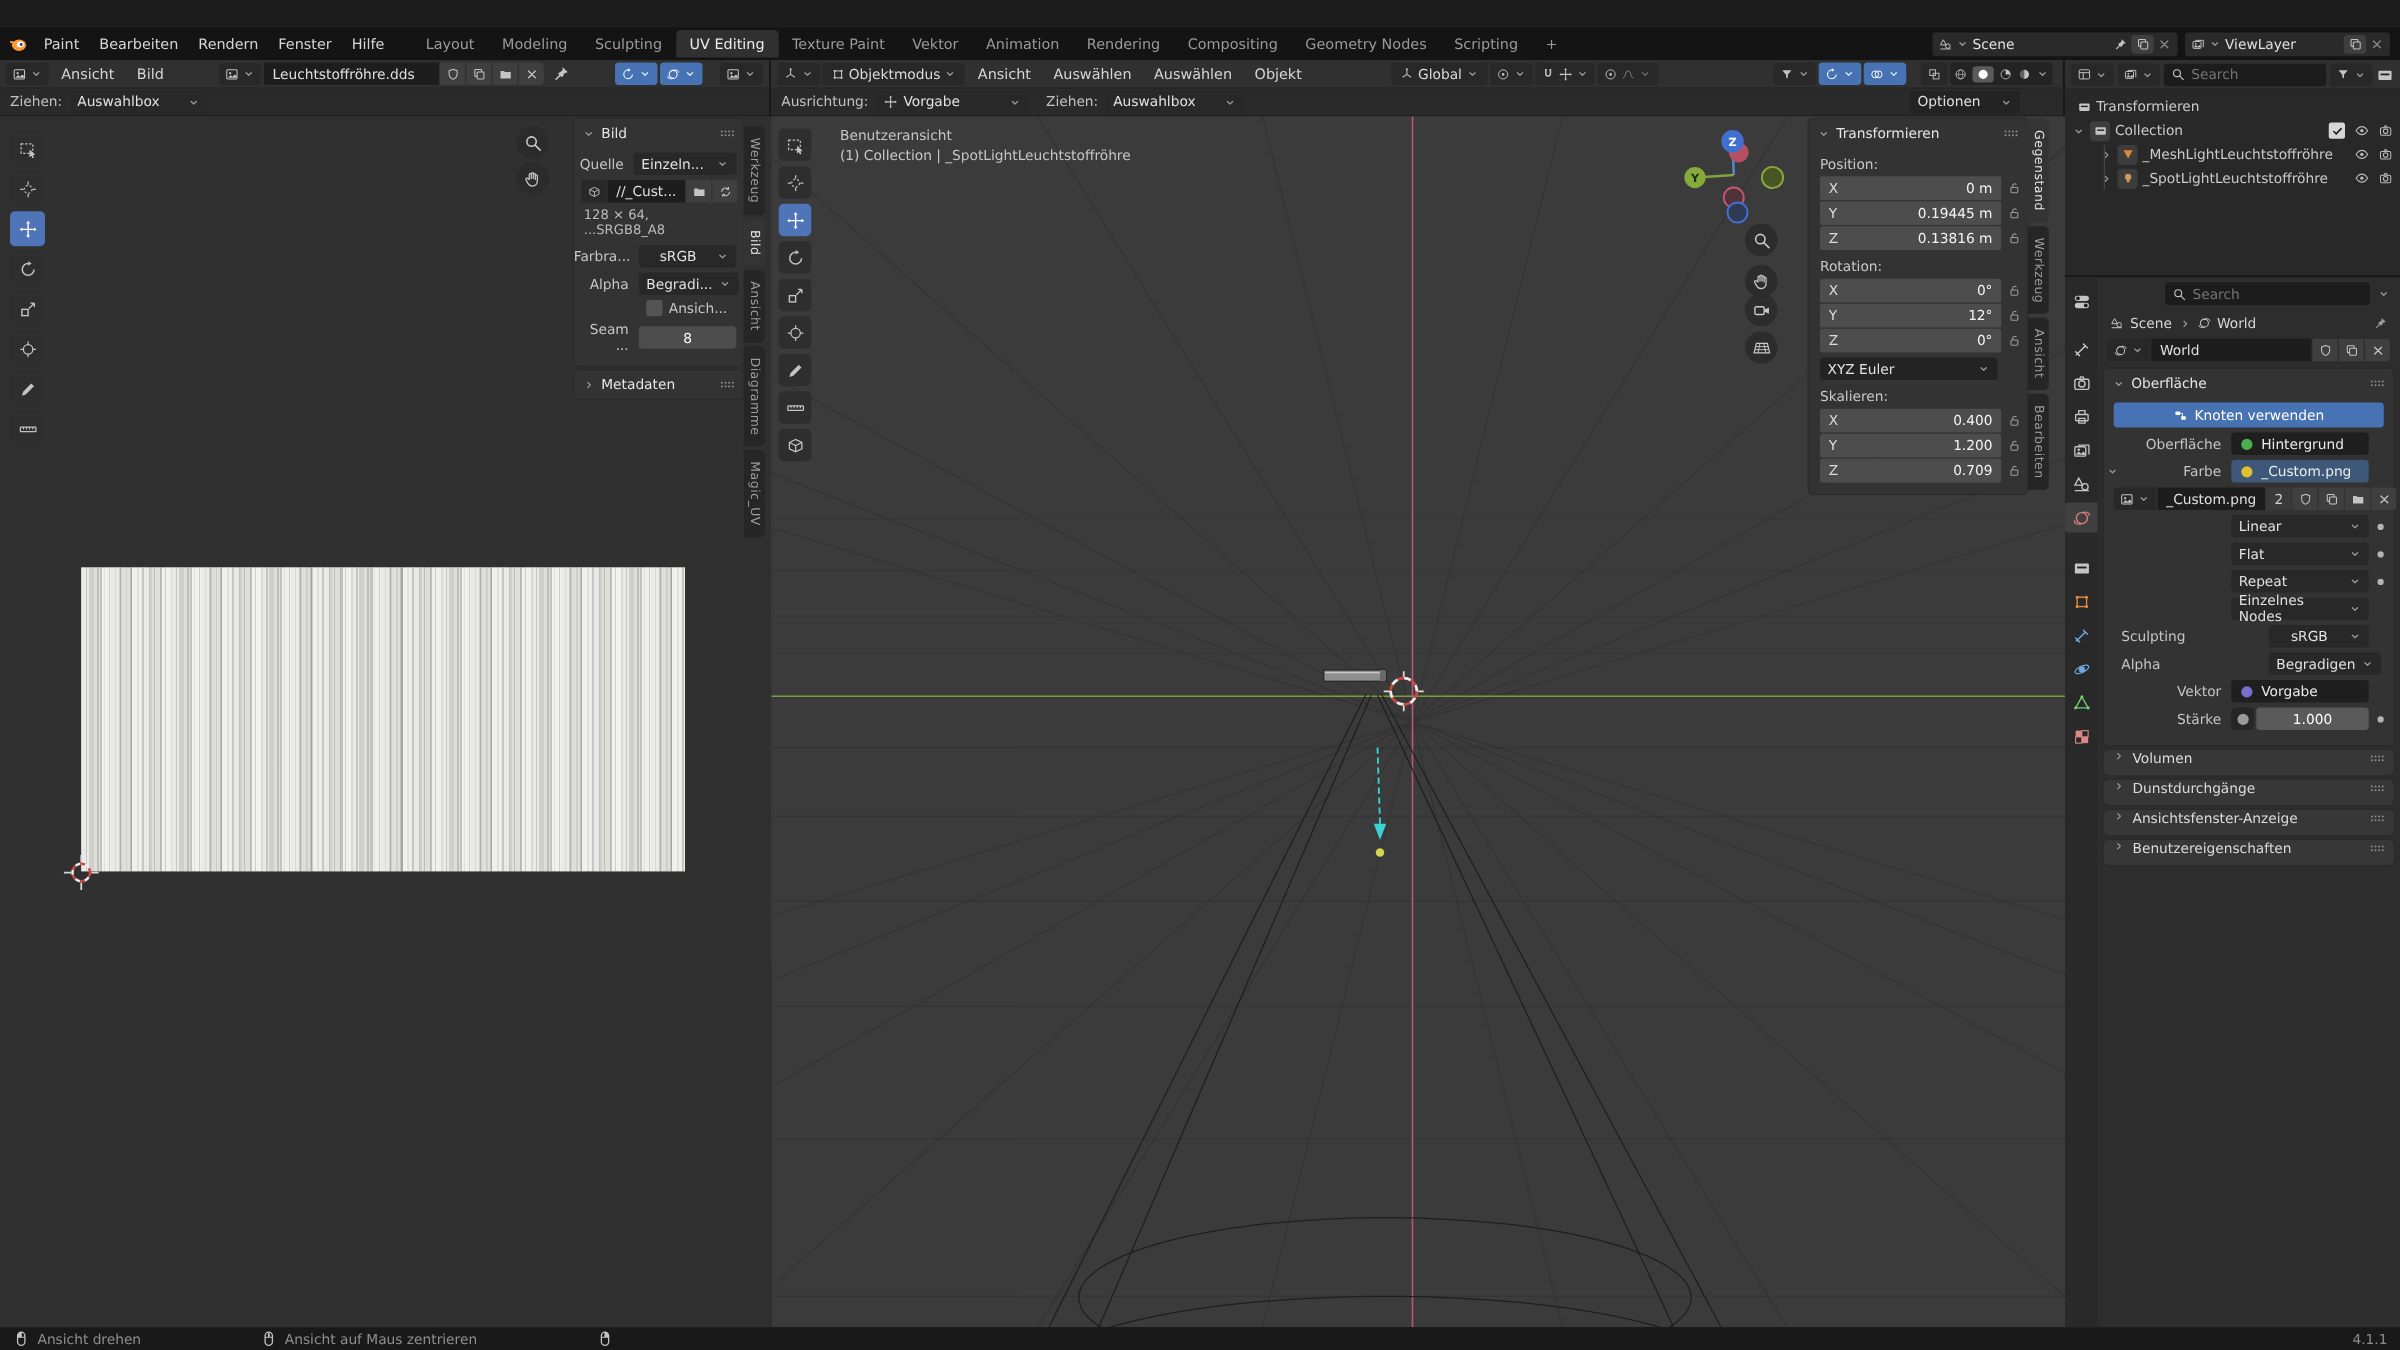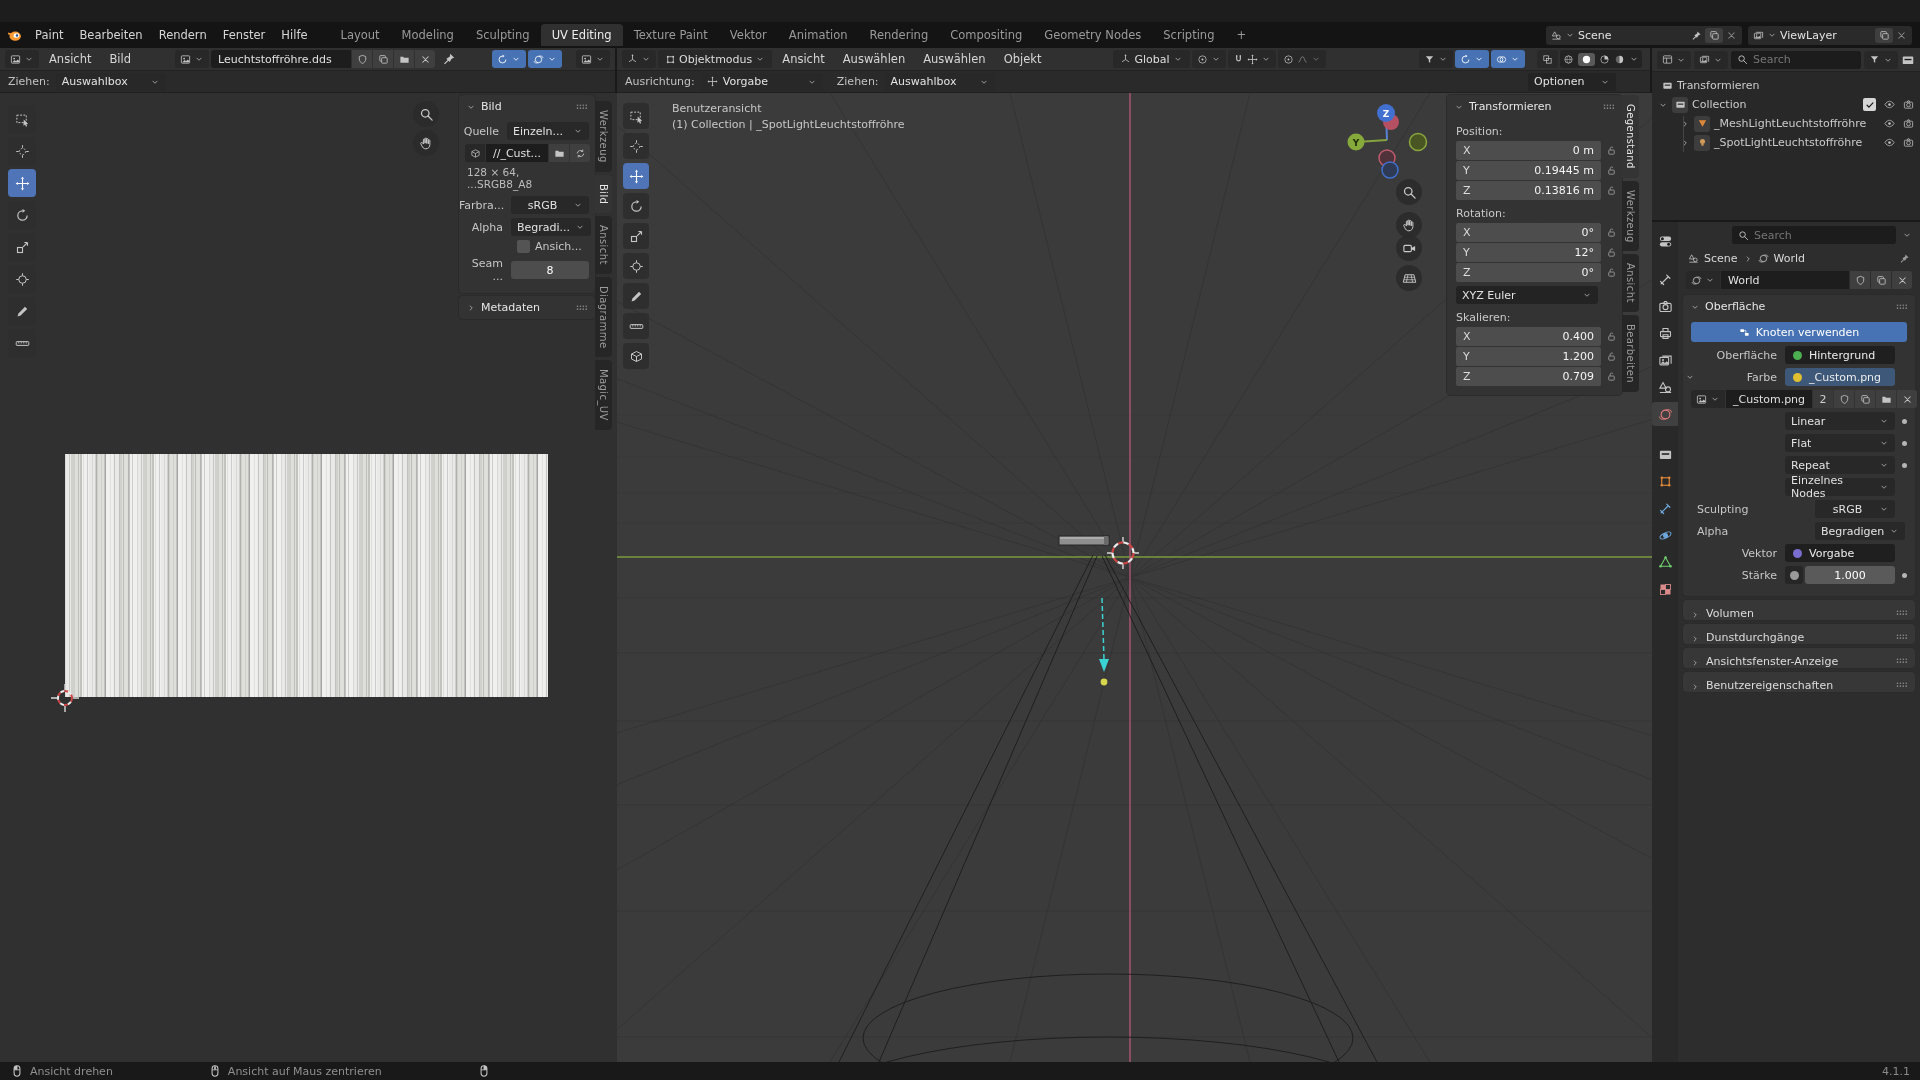--- a/index.html
+++ b/index.html
@@ -15,21 +15,21 @@
 .pill.on{background:#4772b3}.pill.on .ic{color:#fff}
 .dd{display:flex;align-items:center;gap:5px;background:#282828;border-radius:3px;height:18px;padding:0 6px;color:#e2e2e2}
 .dd .lab{flex:1}
 .df{display:flex;align-items:center;background:#1d1d1d;border-radius:3px;height:18px;padding:0 7px;color:#e0e0e0}
 .ib{display:flex;align-items:center;justify-content:center;background:#3f3f3f;height:18px;min-width:20px;color:#cfcfcf}
 .grp{display:flex;gap:1px}
 .grp>*{border-radius:0}.grp>:first-child{border-radius:3px 0 0 3px}.grp>:last-child{border-radius:0 3px 3px 0}
 .hmenu{padding:0 8px;color:#d6d6d6;font-size:11.5px}
 .panel{background:#333;border-radius:4px;box-shadow:0 0 0 1px #2a2a2a}
 .phead{display:flex;align-items:center;gap:5px;height:23px;padding:0 7px;color:#e6e6e6}
-.cbar{display:flex;align-items:flex-end;gap:6px;height:20px;background:#373737;border-radius:4px;margin:4px 5px;padding:0 7px;color:#dcdcdc;box-shadow:0 0 0 1px #2b2b2b}
+.cbar{display:flex;align-items:flex-start;gap:6px;height:20px;background:#373737;border-radius:4px;margin:4px 5px;padding:0 7px;color:#dcdcdc;box-shadow:0 0 0 1px #2b2b2b}
 .vtab{writing-mode:vertical-rl;text-orientation:mixed;padding:9px 3px;background:#262626;color:#9d9d9d;border-radius:0 4px 4px 0;margin-bottom:3px;font-size:10px;letter-spacing:.4px}
 .vtab.act{background:#343434;color:#e8e8e8}
 .toolbtn{width:26px;height:26px;border-radius:4px;background:#2e2e2e;display:flex;align-items:center;justify-content:center;margin-bottom:4px}
 .toolbtn.act{background:#4f74b8}
 .toolbtn .ic{width:15px;height:15px}
 .nf{flex:1;display:flex;align-items:center;justify-content:space-between;background:#4d4d4d;height:19px;border-radius:2px;padding:0 7px;color:#f4f4f4}
 .nf .ax{color:#dcdcdc}
 .sect{margin:7px 9px 3px;color:#c9c9c9}
 .trrow{display:flex;align-items:center;gap:5px;margin:1px 5px 1px 9px}
 .srow{display:flex;align-items:center;margin:4px 8px 4px 0}

